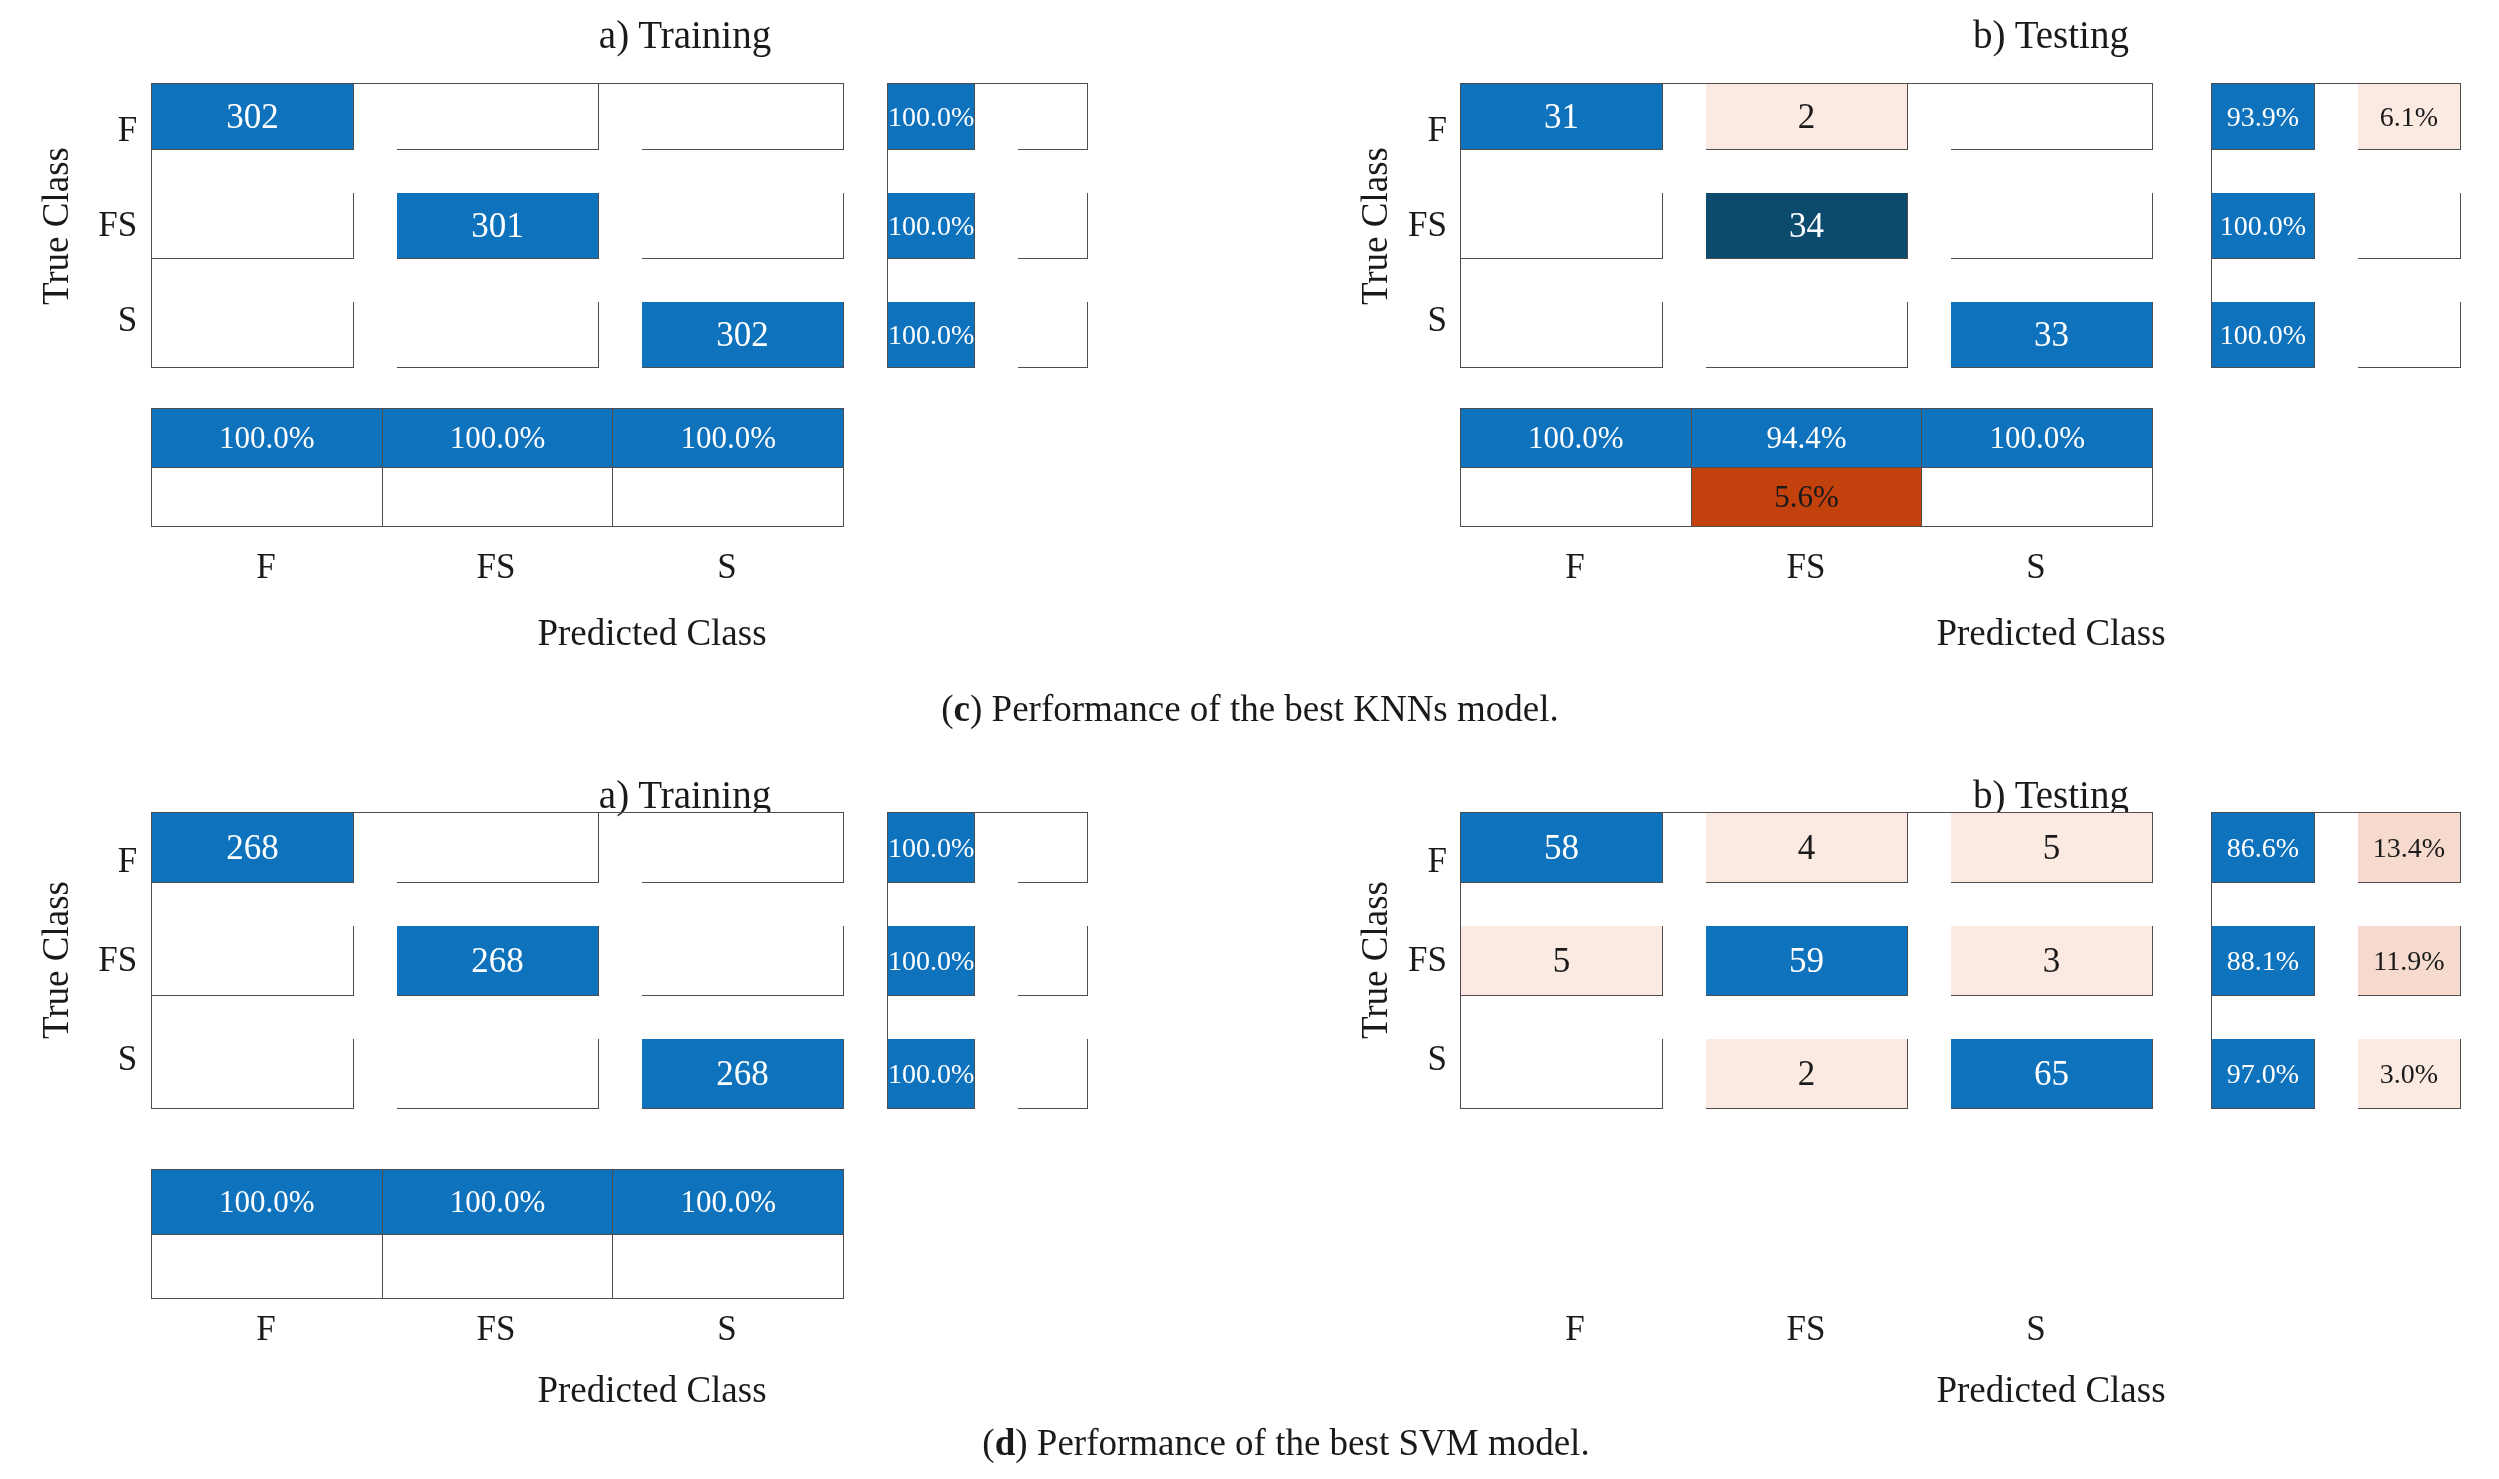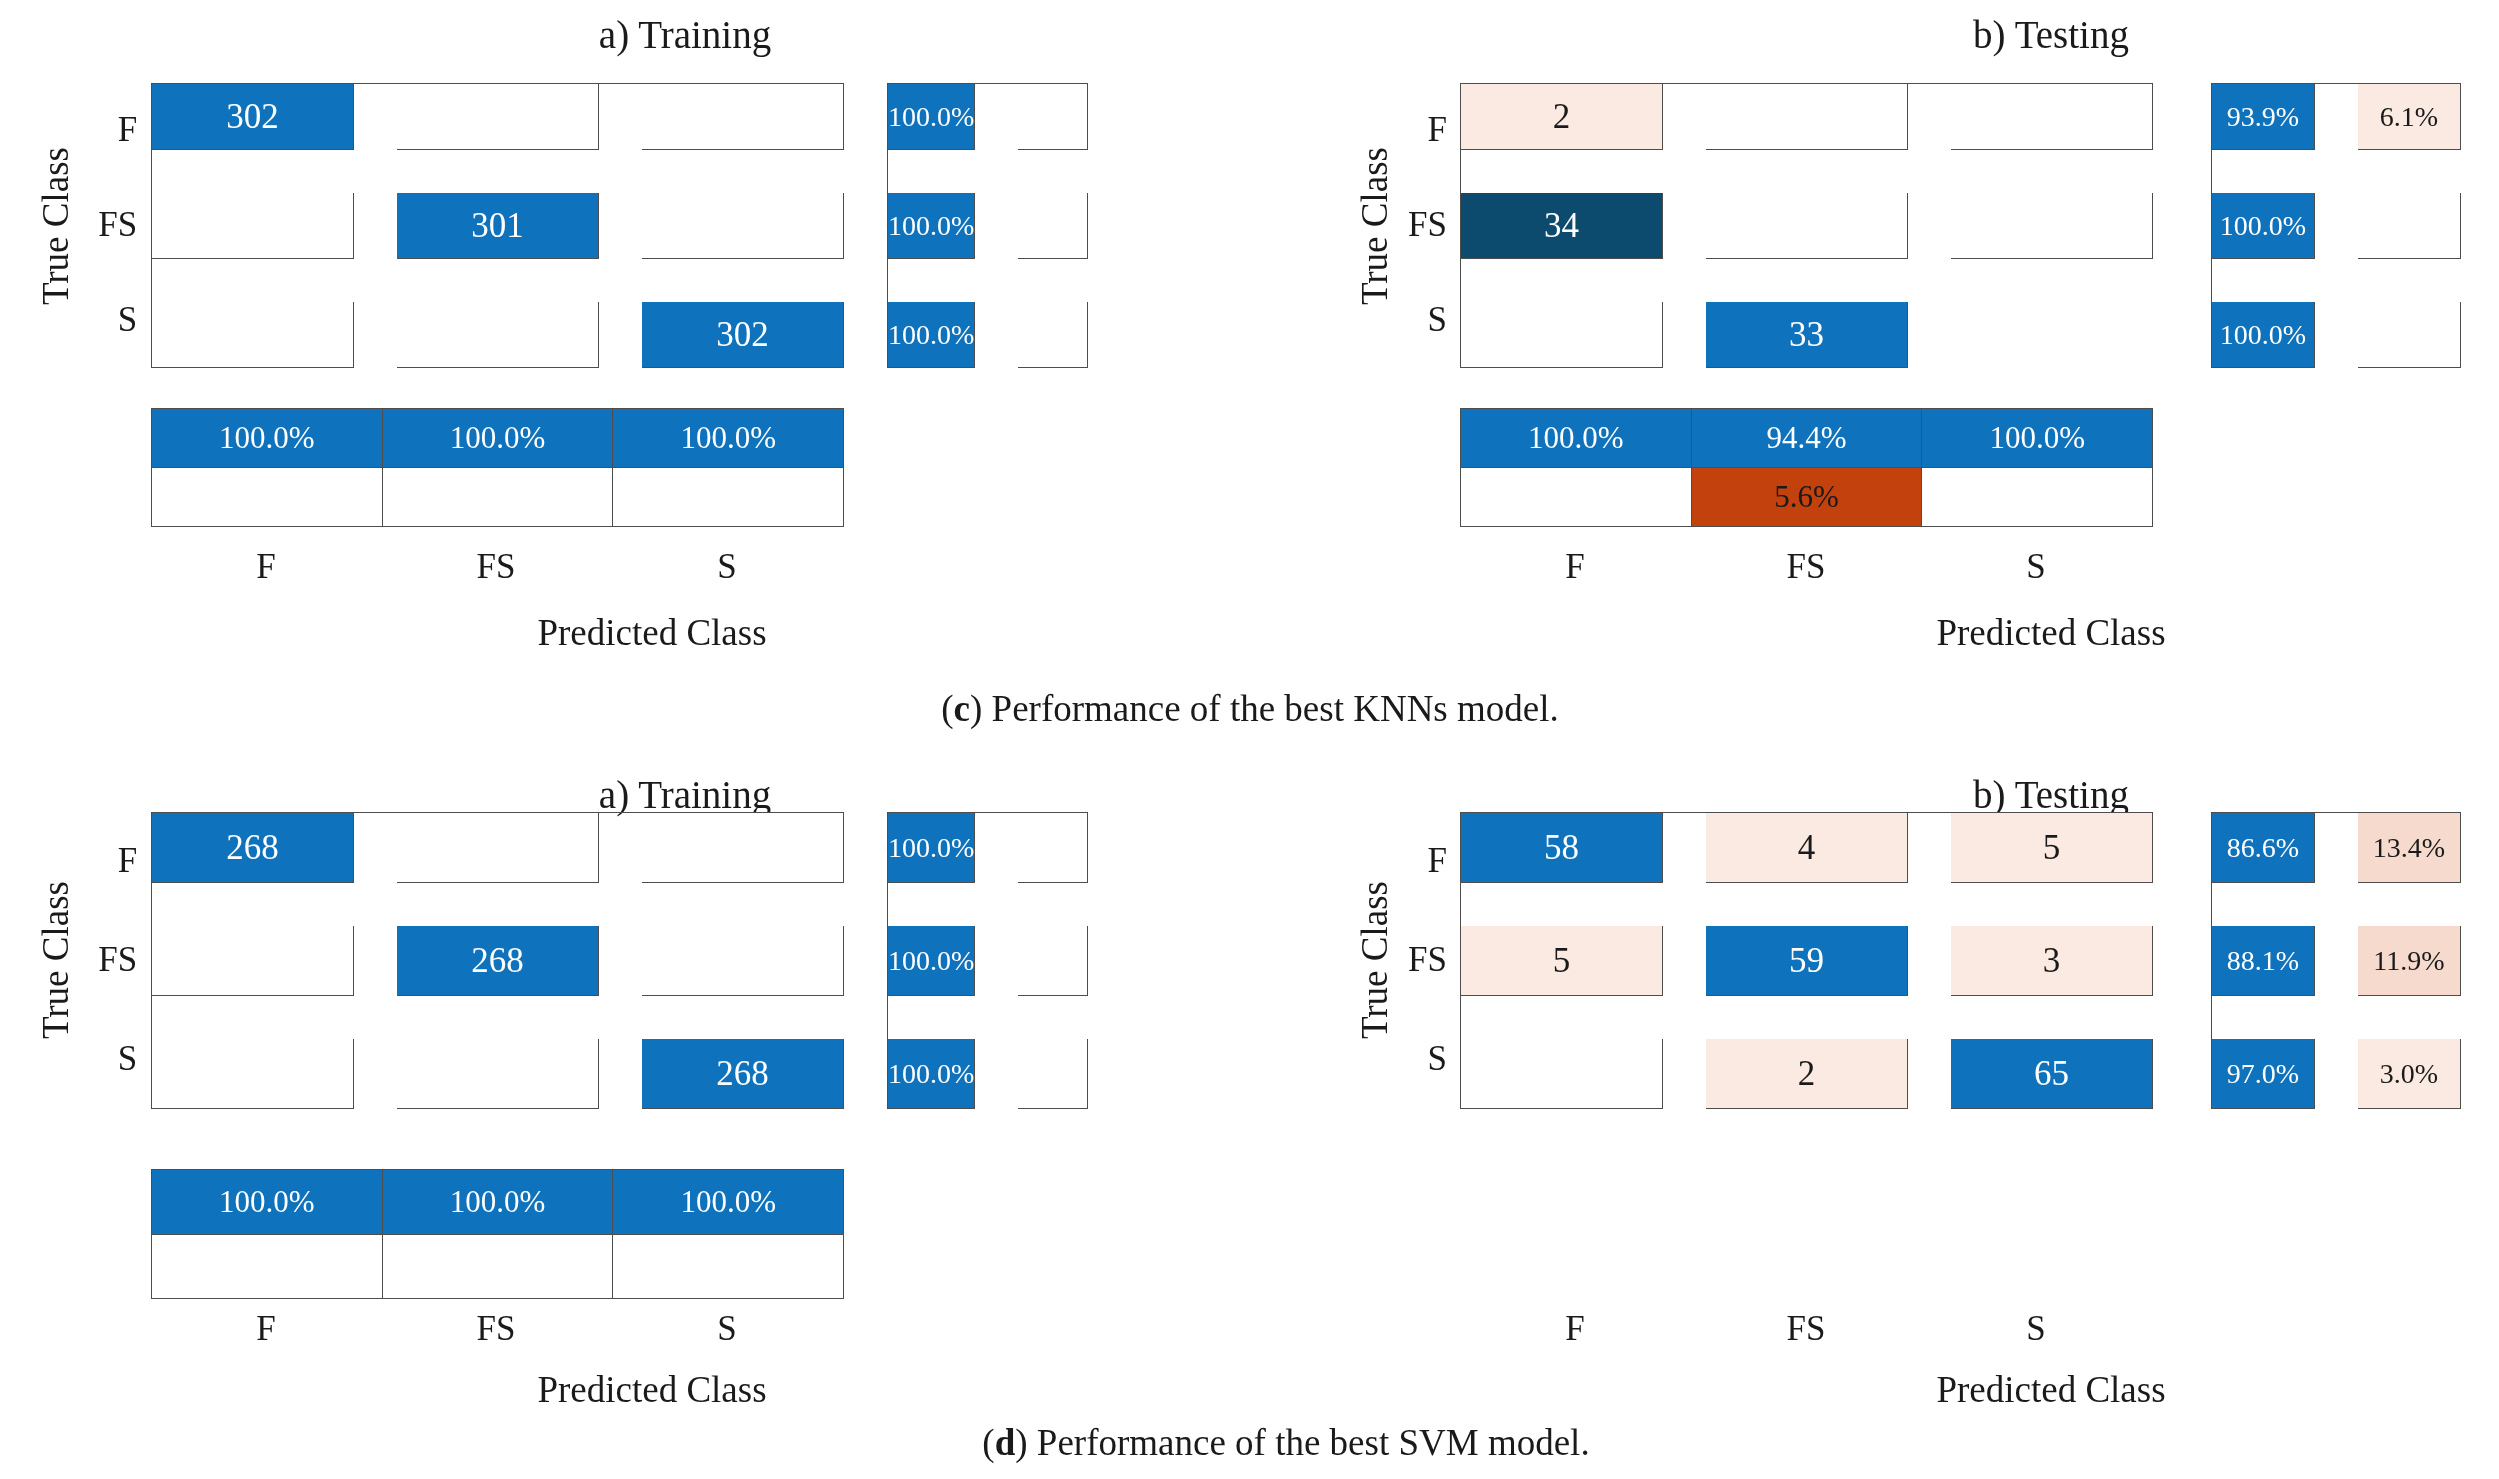--- a/index.html
+++ b/index.html
@@ -68,20 +68,21 @@
   <div class="abs collab" style="left:381px;top:546px;">FS</div>
   <div class="abs collab" style="left:612px;top:546px;">S</div>
   <div class="abs axlab" style="left:652px;top:611px;">Predicted Class</div>
 
   <div class="abs title" style="left:2051px;top:12px;">b) Testing</div>
   <div class="abs vlab" style="left:1164px;top:205px;">True Class</div>
   <div class="abs rowlab" style="left:1320px;top:109px;">F</div>
   <div class="abs rowlab" style="left:1320px;top:204px;">FS</div>
   <div class="abs rowlab" style="left:1320px;top:299px;">S</div>
   <div class="abs grid g3 r3 matrix" style="left:1460px;top:83px;width:693px;height:285px;">
+      <div class="cell inv" style="background: rgb(15, 114, 189);">31</div>
       <div class="cell" style="background: rgb(251, 234, 226);">2</div>
       <div class="cell" style="background: rgb(255, 255, 255);"></div>
       <div class="cell" style="background: rgb(255, 255, 255);"></div>
       <div class="cell inv" style="background: #0c4a6e;">34</div>
       <div class="cell" style="background: rgb(255, 255, 255);"></div>
       <div class="cell" style="background: rgb(255, 255, 255);"></div>
       <div class="cell" style="background: rgb(255, 255, 255);"></div>
       <div class="cell inv" style="background: rgb(15, 114, 189);">33</div>
     </div>
   <div class="abs grid g2 r3 rsum" style="left:2211px;top:83px;width:250px;height:285px;">

